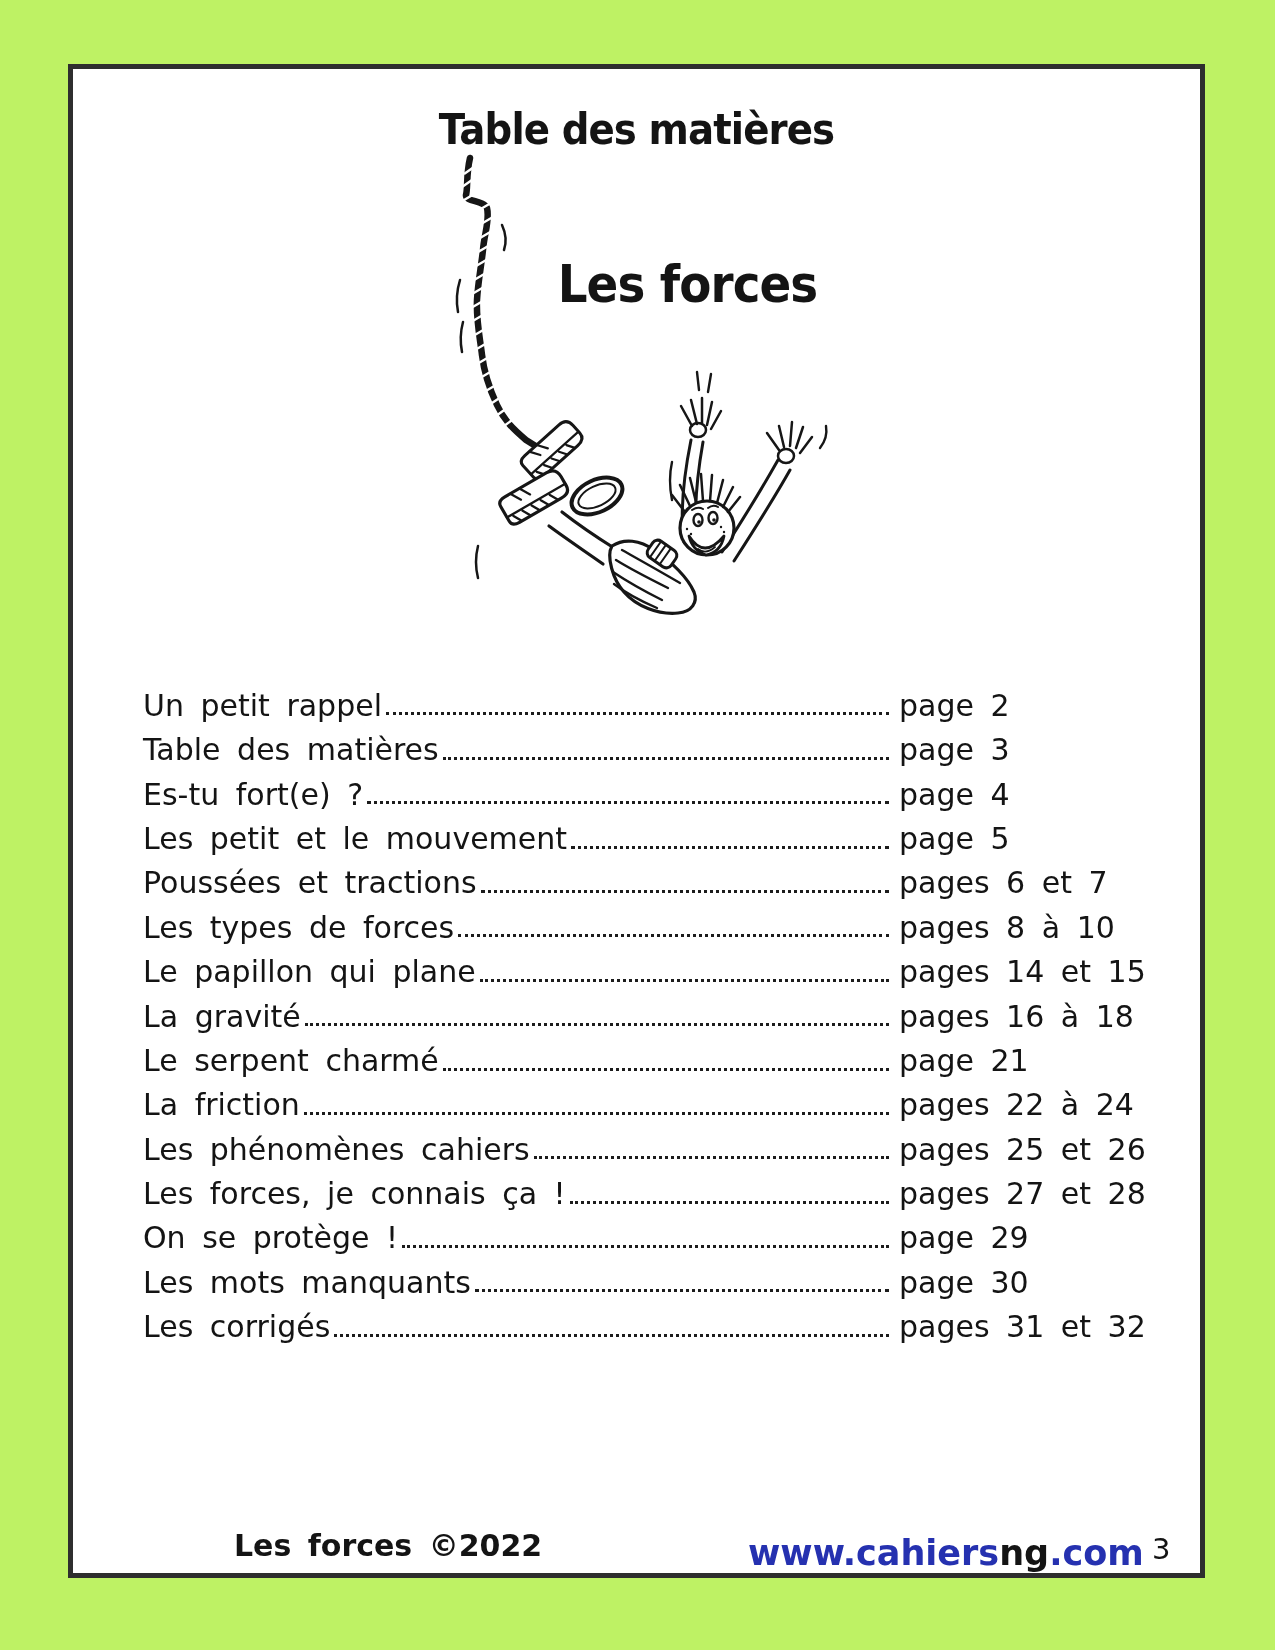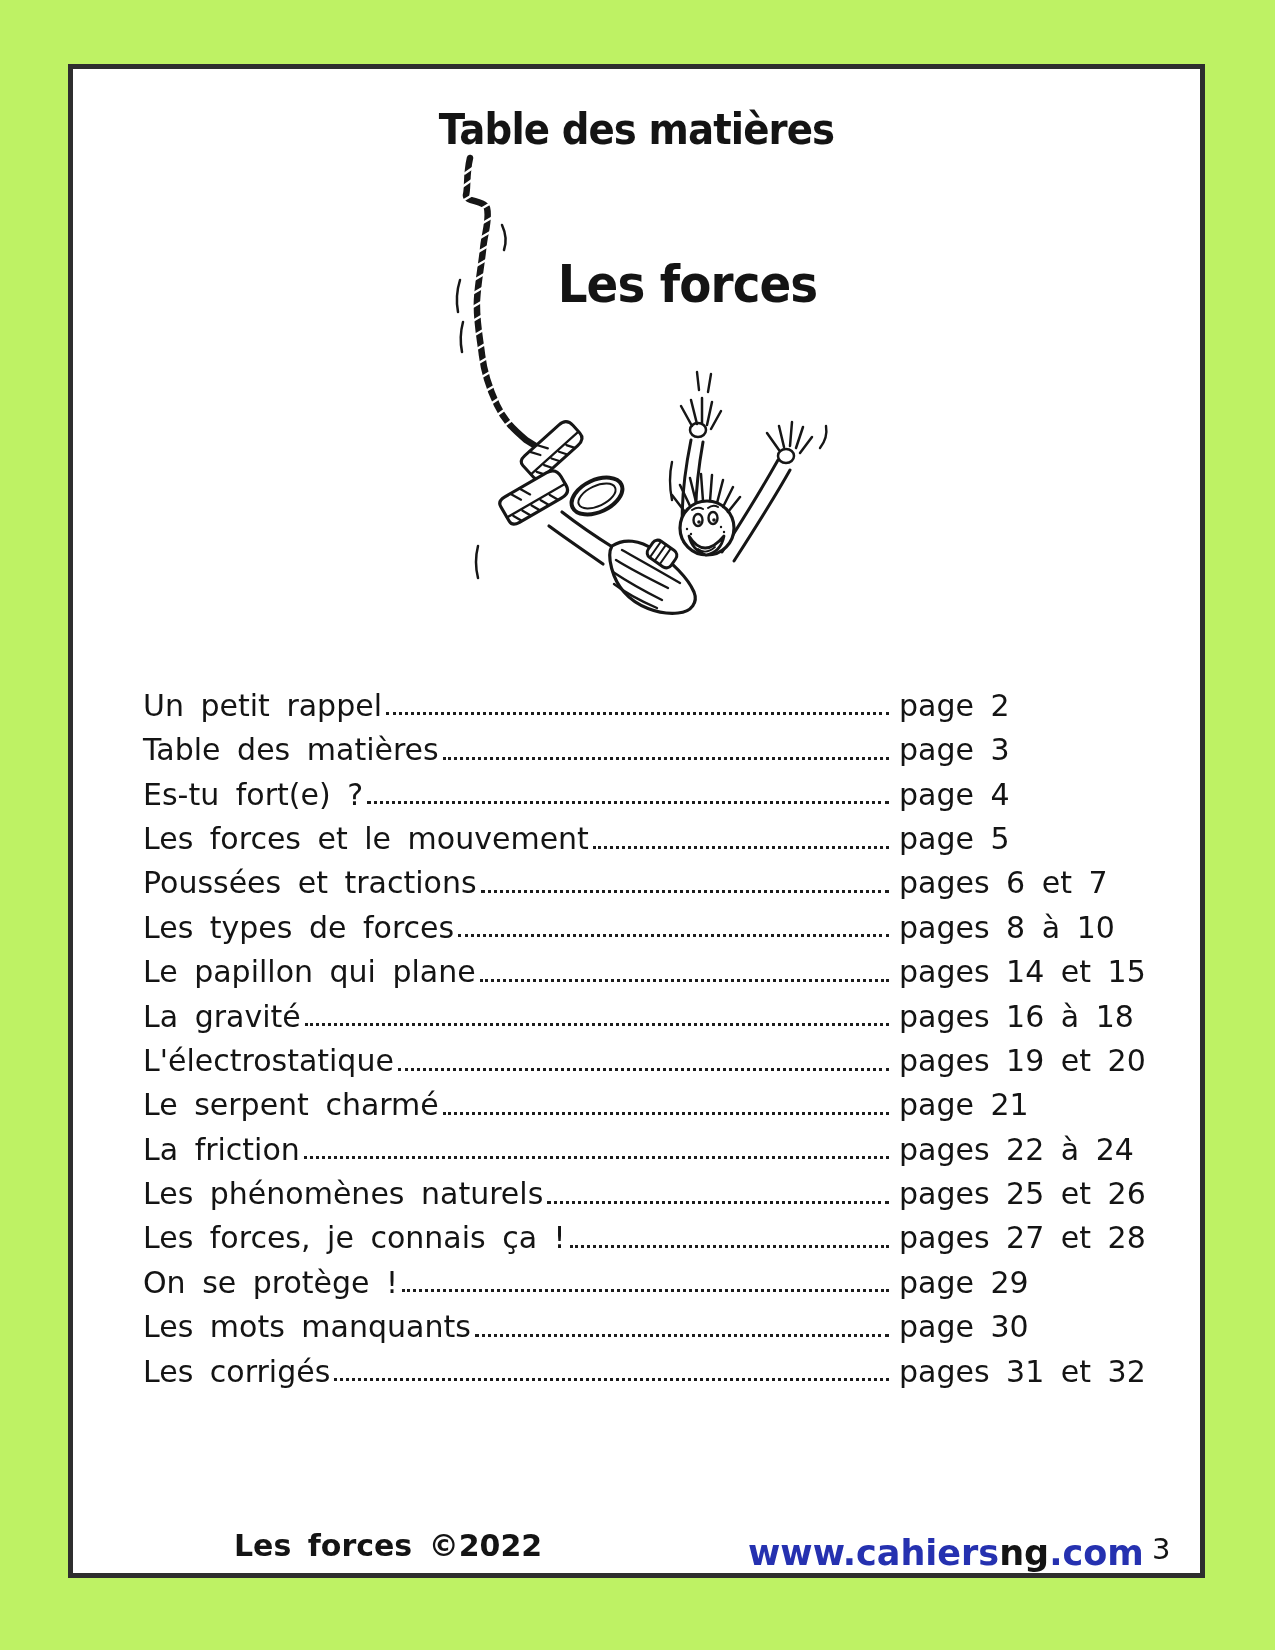--- a/index.html
+++ b/index.html
@@ -140,21 +140,21 @@
       <span class="toc-page">page 3</span>
     </div>
 
     <div class="toc-row">
       <span class="toc-label">Es-tu fort(e) ?</span>
       <span class="toc-dots"></span>
       <span class="toc-page">page 4</span>
     </div>
 
     <div class="toc-row">
-      <span class="toc-label">Les forces et le mouvement</span>
+      <span class="toc-label">Les petit et le mouvement</span>
       <span class="toc-dots"></span>
       <span class="toc-page">page 5</span>
     </div>
 
     <div class="toc-row">
       <span class="toc-label">Poussées et tractions</span>
       <span class="toc-dots"></span>
       <span class="toc-page">pages 6 et 7</span>
     </div>
 
@@ -170,40 +170,35 @@
       <span class="toc-dots"></span>
       <span class="toc-page">pages 14 et 15</span>
     </div>
 
     <div class="toc-row">
       <span class="toc-label">La gravité</span>
       <span class="toc-dots"></span>
       <span class="toc-page">pages 16 à 18</span>
     </div>
 
-    <div class="toc-row">
-      <span class="toc-label">L'électrostatique</span>
-      <span class="toc-dots"></span>
-      <span class="toc-page">pages 19 et 20</span>
-    </div>
 
     <div class="toc-row">
       <span class="toc-label">Le serpent charmé</span>
       <span class="toc-dots"></span>
       <span class="toc-page">page 21</span>
     </div>
 
     <div class="toc-row">
       <span class="toc-label">La friction</span>
       <span class="toc-dots"></span>
       <span class="toc-page">pages 22 à 24</span>
     </div>
 
     <div class="toc-row">
-      <span class="toc-label">Les phénomènes naturels</span>
+      <span class="toc-label">Les phénomènes cahiers</span>
       <span class="toc-dots"></span>
       <span class="toc-page">pages 25 et 26</span>
     </div>
 
     <div class="toc-row">
       <span class="toc-label">Les forces, je connais ça !</span>
       <span class="toc-dots"></span>
       <span class="toc-page">pages 27 et 28</span>
     </div>
 

